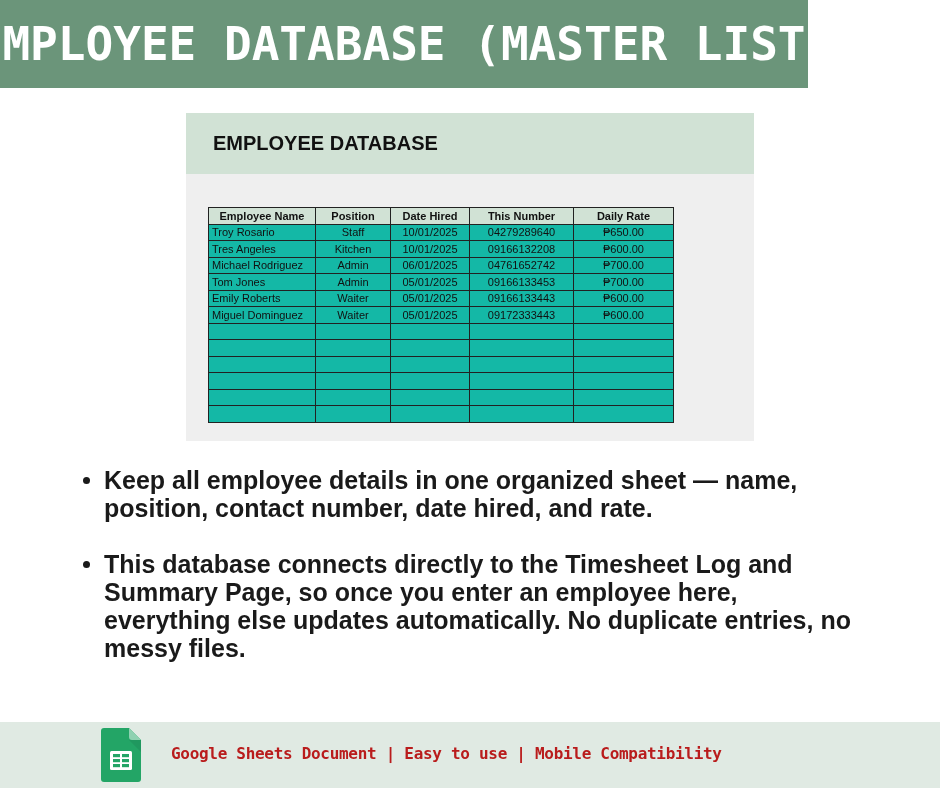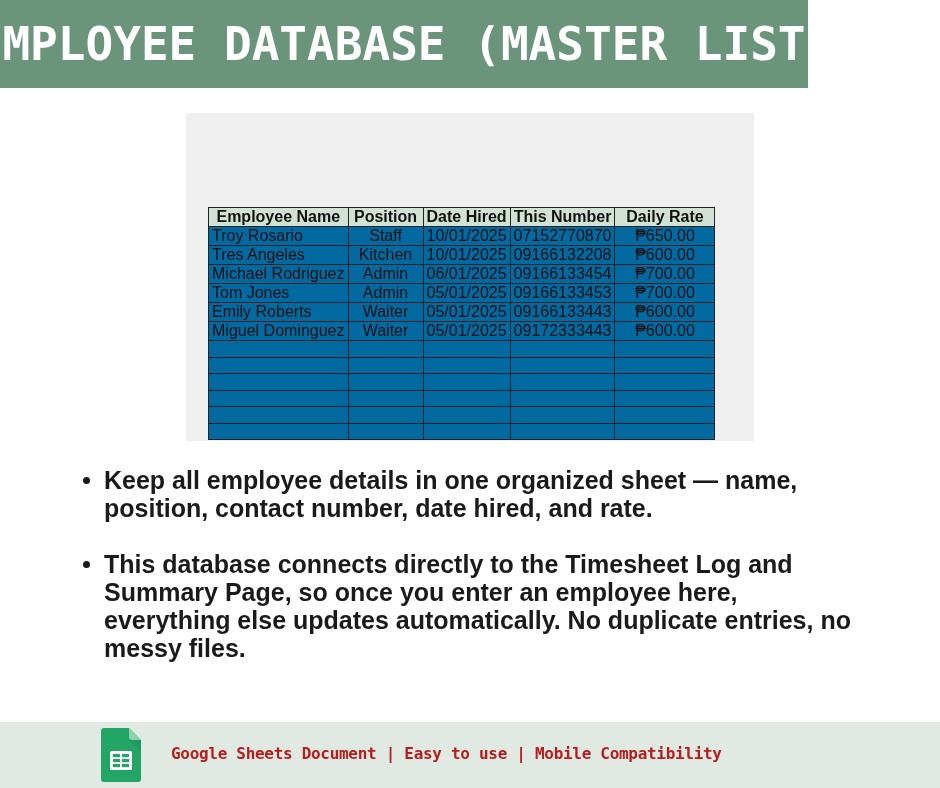--- a/index.html
+++ b/index.html
@@ -31,22 +31,22 @@
     }
     .preview-title {
       font-family: "Liberation Sans", sans-serif;
       font-weight: bold; font-size: 20px; color: #111111;
     }
 
     table.sheet {
       position: absolute; left: 22px; top: 94px;
       border-collapse: collapse;
       font-family: "Liberation Sans", sans-serif;
-      font-size: 16px; color: #111;
-      background: #0369a1;
+      font-size: 11px; color: #111;
+      background: #14b8a6;
     }
     table.sheet th, table.sheet td {
       border: 1px solid #222;
       height: 16.5px; padding: 0 3px;
       white-space: nowrap;
     }
     table.sheet th {
       background: #d1e2d5; font-weight: bold; text-align: center;
     }
     table.sheet td.c { text-align: center; }
@@ -88,50 +88,53 @@
     }
   </style>
 </head>
 <body>
 
 <div class="banner">
   <h1 class="banner-title">EMPLOYEE DATABASE (MASTER LIST)</h1>
 </div>
 
 <div class="preview">
+  <div class="preview-header">
+    <span class="preview-title">EMPLOYEE DATABASE</span>
+  </div>
   <table class="sheet">
     <thead>
       <tr>
         <th class="col-name">Employee Name</th>
         <th class="col-pos">Position</th>
         <th class="col-date">Date Hired</th>
         <th class="col-phone">This Number</th>
         <th class="col-rate">Daily Rate</th>
       </tr>
     </thead>
     <tbody id="sheet-body">
       <tr>
         <td class="l">Troy Rosario</td>
         <td class="c">Staff</td>
         <td class="c">10/01/2025</td>
-        <td class="c">07152770870</td>
+        <td class="c">04279289640</td>
         <td class="c">₱650.00</td>
       </tr>
       <tr>
         <td class="l">Tres Angeles</td>
         <td class="c">Kitchen</td>
         <td class="c">10/01/2025</td>
         <td class="c">09166132208</td>
         <td class="c">₱600.00</td>
       </tr>
       <tr>
         <td class="l">Michael Rodriguez</td>
         <td class="c">Admin</td>
         <td class="c">06/01/2025</td>
-        <td class="c">09166133454</td>
+        <td class="c">04761652742</td>
         <td class="c">₱700.00</td>
       </tr>
       <tr>
         <td class="l">Tom Jones</td>
         <td class="c">Admin</td>
         <td class="c">05/01/2025</td>
         <td class="c">09166133453</td>
         <td class="c">₱700.00</td>
       </tr>
       <tr>

